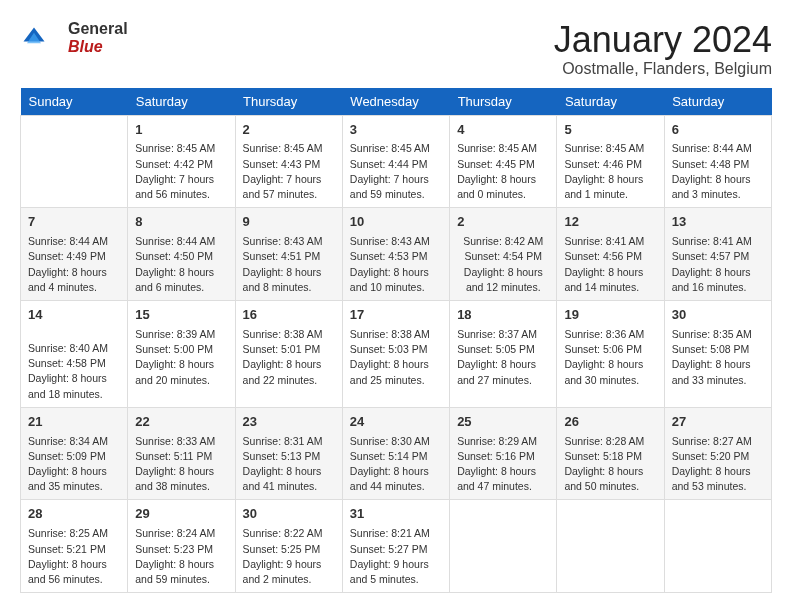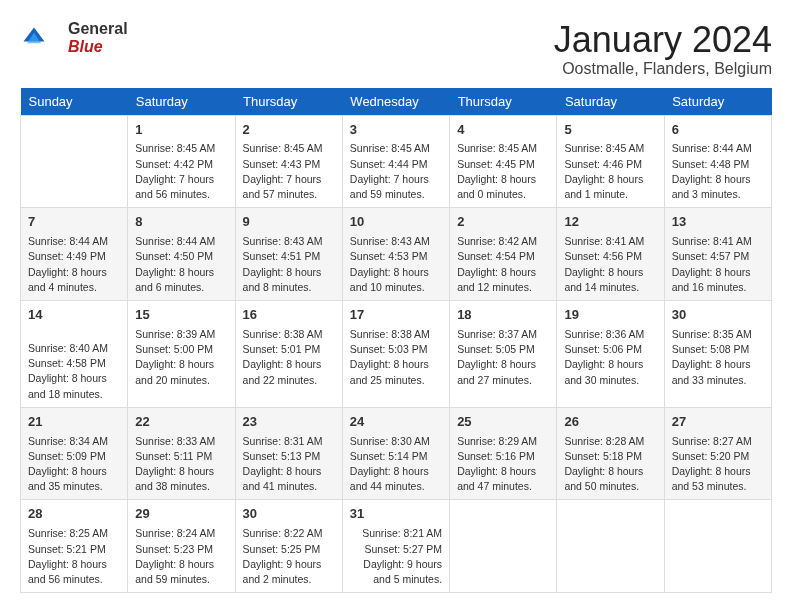--- a/index.html
+++ b/index.html
@@ -200,21 +200,21 @@
         </td>
         <td>
           <div class="day-number">10</div>
           <div class="day-details" style="white-space: pre-line;">Sunrise: 8:43 AM
 Sunset: 4:53 PM
 Daylight: 8 hours
 and 10 minutes.</div>
         </td>
         <td>
           <div class="day-number">2</div>
-          <div class="day-details" style="white-space: pre-line;">Sunrise: 8:42 AM
+          <div class="day-details" style="white-space: pre-line; text-align: center;">Sunrise: 8:42 AM
 Sunset: 4:54 PM
 Daylight: 8 hours
 and 12 minutes.</div>
         </td>
         <td>
           <div class="day-number">12</div>
           <div class="day-details" style="white-space: pre-line;">Sunrise: 8:41 AM
 Sunset: 4:56 PM
 Daylight: 8 hours
 and 14 minutes.</div>
@@ -346,21 +346,21 @@
         </td>
         <td>
           <div class="day-number">30</div>
           <div class="day-details" style="white-space: pre-line;">Sunrise: 8:22 AM
 Sunset: 5:25 PM
 Daylight: 9 hours
 and 2 minutes.</div>
         </td>
         <td>
           <div class="day-number">31</div>
-          <div class="day-details" style="white-space: pre-line; text-align: right;">Sunrise: 8:21 AM
+          <div class="day-details" style="white-space: pre-line;">Sunrise: 8:21 AM
 Sunset: 5:27 PM
 Daylight: 9 hours
 and 5 minutes.</div>
         </td>
         <td class="empty"></td>
         <td class="empty"></td>
         <td class="empty"></td>
       </tr>
     </tbody>
 </table>

